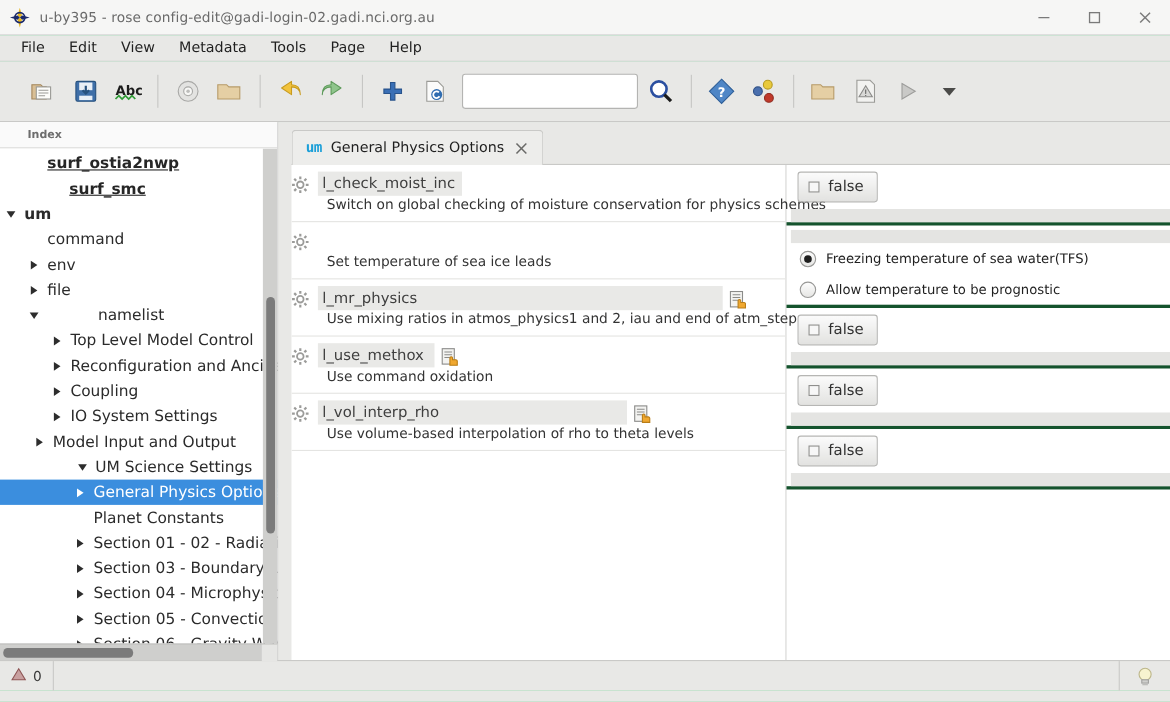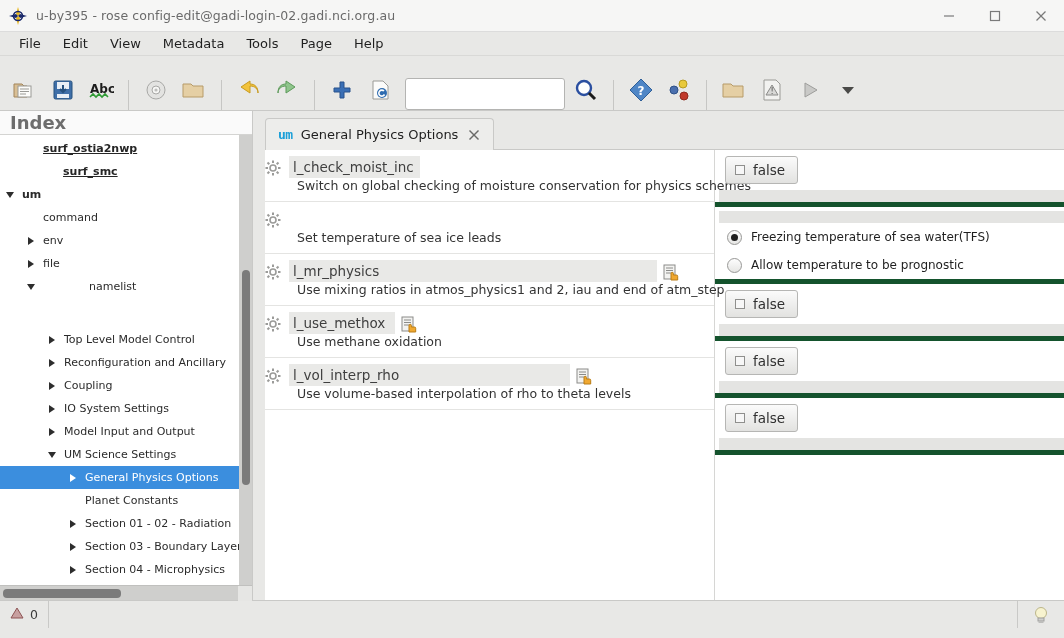--- a/index.html
+++ b/index.html
@@ -31,21 +31,21 @@
   .menubar {
     height:24px; min-height:24px; background:#e8e8e6;
     display:flex; align-items:center; padding-left:8px;
     border-bottom:1px solid #d9d9d7;
   }
   .menu-item { padding:2px 11px; font-size:13px; color:#1f1f1f; line-height:18px; }
 
   
   .toolbar {
     height:55px; min-height:55px; background:#e8e8e6;
-    display:flex; align-items:flex-end; padding:0 6px;
+    display:flex; align-items:center; padding:0 21px;
     border-bottom:1px solid #c9c9c7;
   }
   .tb-btn { width:34px; height:40px; display:flex; align-items:center; justify-content:center; margin:0 2px; }
   .tb-sep { width:1px; height:30px; background:#c6c6c4; margin:0 8px; }
   .tb-search {
     width:160px; height:32px; background:#ffffff;
     border:1px solid #b4b4b2; border-radius:3px;
     margin-left:6px; margin-right:2px; padding:0 6px; font-size:12.5px; color:#222;
     outline:none;
   }
@@ -56,26 +56,26 @@
 
   
   .leftpane {
     width:253px; min-width:253px; display:flex; flex-direction:column;
     background:#ffffff; border-right:1px solid #c9c9c7;
     position:relative;
   }
   .index-hdr {
     height:24px; min-height:24px; background:#fafafa;
     border-bottom:1px solid #d4d4d2;
-    display:flex; align-items:center; padding-left:10px;
-    font-size:18px; font-weight:bold; color:#6d6d6d;
+    display:flex; align-items:center; padding-left:25px;
+    font-size:10px; font-weight:bold; color:#6d6d6d;
   }
   .tree-scroll { flex:1 1 auto; overflow:hidden; position:relative; background:#fff; }
   .tree-inner { padding-top:2px; }
-  .trow { height:23px; display:flex; align-items:center; white-space:nowrap; font-size:11px; }
+  .trow { height:23px; display:flex; align-items:center; white-space:nowrap; font-size:14px; }
   .trow.sel { background:#3b8ede; color:#ffffff; }
   .tw { width:20px; height:23px; flex:0 0 auto; display:flex; align-items:center; justify-content:center; }
   .tri { width:0;height:0; }
   .tri-r { border-left:6px solid #2d2d2d; border-top:4.5px solid transparent; border-bottom:4.5px solid transparent; }
   .tri-d { border-top:6px solid #2d2d2d; border-left:4.5px solid transparent; border-right:4.5px solid transparent; }
   .trow.sel .tri-r { border-left-color:#ffffff; }
   .tlabel { padding-left:2px; }
   .tlabel.link { color:#262626; font-weight:bold; text-decoration:underline; }
   .tlabel.bold { font-weight:bold; }
 
@@ -106,21 +106,21 @@
   .srow { border-bottom:1px solid #e4e4e2; }
   .srow-top { display:flex; align-items:flex-end; height:28px; }
   .gear { width:18px; height:18px; flex:0 0 auto; margin-right:6px; }
   .varname {
     background:#e9e9e7; color:#3f3f3f; font-size:13.5px;
     padding:2px 6px 2px 4px; line-height:18px; display:inline-block;
   }
   .trig { width:18px; height:18px; margin-left:6px; flex:0 0 auto; }
   .sdesc { font-size:12.5px; color:#333; padding:0 0 7px 32px; line-height:16px; white-space:nowrap; }
 
-  .vrow { border-bottom:5px solid #14532d; }
+  .vrow { border-bottom:3px solid #14532d; }
   .vrow-ctl { height:40px; display:flex; align-items:center; padding-left:10px; }
   .vrow-fill { height:12px; background:#e4e4e2; margin-left:4px; }
   .chk {
     display:inline-flex; align-items:center; gap:8px;
     height:28px; padding:0 12px 0 9px;
     background:linear-gradient(#fbfbfb,#e2e2e0);
     border:1px solid #b6b6b4; border-radius:3px;
     font-size:13.5px; color:#303030;
   }
   .chk .box { width:10px; height:10px; border:1px solid #8f8f8d; background:#f7f7f7; }
@@ -346,21 +346,21 @@
                 <span class="tri tri-r"></span>
               </span>
               <span class="tlabel">file</span>
             </div>
             <div class="trow" style="padding-left: 21px; gap: 46px;">
               <span class="tw">
                 <span class="tri tri-d"></span>
               </span>
               <span class="tlabel">namelist</span>
             </div>
-            <div class="trow" style="padding-left: 42px; margin-top: 30px;">
+            <div class="trow" style="padding-left: 42px;">
               <span class="tw">
                 <span class="tri tri-r"></span>
               </span>
               <span class="tlabel">Top Level Model Control</span>
             </div>
             <div class="trow" style="padding-left: 42px;">
               <span class="tw">
                 <span class="tri tri-r"></span>
               </span>
               <span class="tlabel">Reconfiguration and Ancillary</span>
@@ -370,27 +370,27 @@
                 <span class="tri tri-r"></span>
               </span>
               <span class="tlabel">Coupling</span>
             </div>
             <div class="trow" style="padding-left: 42px;">
               <span class="tw">
                 <span class="tri tri-r"></span>
               </span>
               <span class="tlabel">IO System Settings</span>
             </div>
-            <div class="trow" style="padding-left: 42px;">
+            <div class="trow" style="padding-left: 26px;">
               <span class="tw">
                 <span class="tri tri-r"></span>
               </span>
               <span class="tlabel">Model Input and Output</span>
             </div>
-            <div class="trow" style="padding-left: 42px;">
+            <div class="trow" style="padding-left: 42px; justify-content: center;">
               <span class="tw">
                 <span class="tri tri-d"></span>
               </span>
               <span class="tlabel">UM Science Settings</span>
             </div>
             <div class="trow sel" style="padding-left: 63px;">
               <span class="tw">
                 <span class="tri tri-r"></span>
               </span>
               <span class="tlabel">General Physics Options</span>
@@ -538,21 +538,21 @@
                   </svg></span>
                 <span class="varname" style="min-width: 106px;">l_use_methox</span>
                 <span class="trig"><svg width="17" height="17" viewBox="0 0 17 17">
                     <rect x="1" y="1" width="11" height="14" fill="#f3f3f1" stroke="#8b8b89"></rect>
                     <line x1="3" y1="4" x2="10" y2="4" stroke="#8b8b89"></line>
                     <line x1="3" y1="6.5" x2="10" y2="6.5" stroke="#8b8b89"></line>
                     <line x1="3" y1="9" x2="8" y2="9" stroke="#8b8b89"></line>
                     <path d="M8 16 V9.5 a1.2 1.2 0 0 1 2.4 0 V11 h3 a1.3 1.3 0 0 1 1.3 1.3 V16z" fill="#f0a830" stroke="#b97d16" stroke-width="1"></path>
                   </svg></span>
               </div>
-              <div class="sdesc">Use methane oxidation</div>
+              <div class="sdesc">Use command oxidation</div>
             </div>
             <div class="srow">
               <div class="srow-top">
                 <span class="gear"><svg width="16" height="16" viewBox="0 0 16 16">
                     <circle cx="8" cy="8" r="3" fill="none" stroke="#9b9b99" stroke-width="1.6"></circle>
                     <g stroke="#9b9b99" stroke-width="2">
                       <line x1="8" y1="0.5" x2="8" y2="3"></line>
                       <line x1="8" y1="13" x2="8" y2="15.5"></line>
                       <line x1="0.5" y1="8" x2="3" y2="8"></line>
                       <line x1="13" y1="8" x2="15.5" y2="8"></line>

